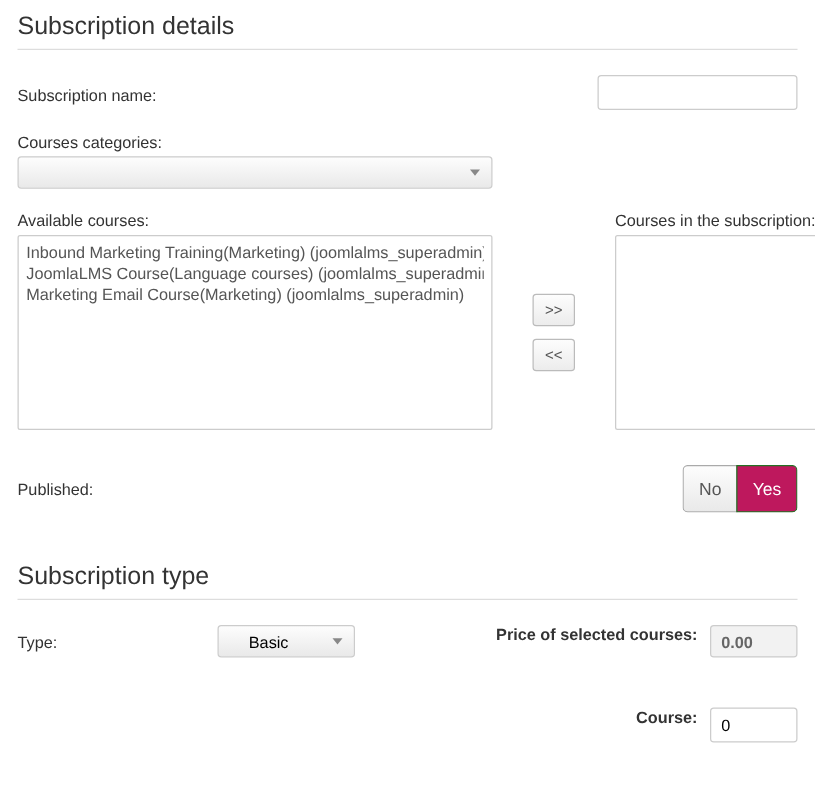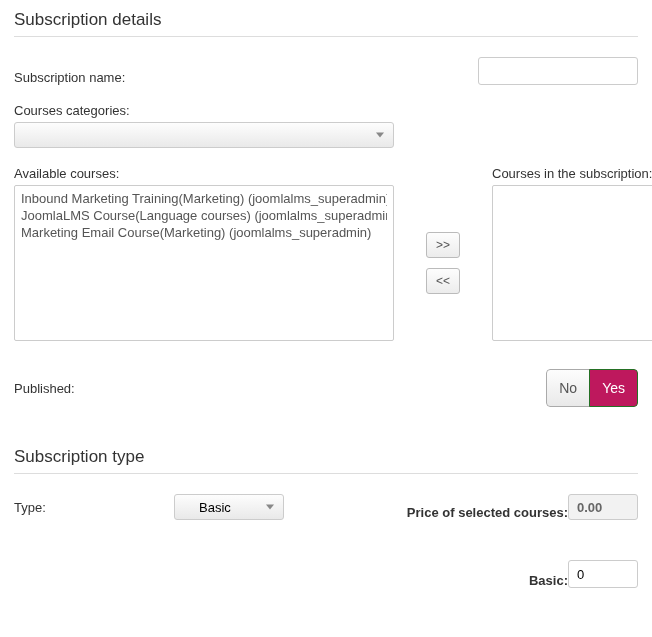--- a/index.html
+++ b/index.html
@@ -5,30 +5,30 @@
     * { box-sizing: border-box; margin: 0; padding: 0; }
     body {
       font-family: Arial, Helvetica, sans-serif;
       font-size: 13px;
       color: #333;
       background: #fff;
       padding: 10px 14px;
       width: 652px;
     }
     h2.section-title {
-      font-size: 17px;
+      font-size: 20px;
       font-weight: normal;
       color: #333;
       padding-bottom: 6px;
       border-bottom: 1px solid #ddd;
       margin-bottom: 20px;
     }
     .row {
       display: flex;
-      align-items: flex-end;
+      align-items: center;
       margin-bottom: 18px;
     }
     .row .label {
       flex: 0 0 auto;
       color: #333;
       font-size: 13px;
       padding-top: 4px;
     }
     .text-input {
       height: 28px;
@@ -159,21 +159,22 @@
       align-items: center;
       gap: 24px;
     }
     .type-left {
       display: flex;
       align-items: center;
       flex: 0 0 auto;
     }
     .type-right {
       display: flex;
-      align-items: flex-end;
+      align-items: flex-start;
+      gap: 10px;
       margin-left: auto;
     }
     .select-sm {
       width: 110px;
       height: 26px;
       border: 1px solid #ccc;
       border-radius: 3px;
       background: linear-gradient(to bottom, #fdfdfd, #e9e9e9);
       font-size: 13px;
       padding: 0 24px;
@@ -257,16 +258,16 @@
     </div>
   </div>
   <div class="type-right">
     <span class="bold-label">Price of selected courses:</span>
     <input type="text" class="readonly-box" readonly="" value="0.00" style="">
   </div>
 </div>
 
 <div class="type-row">
   <div class="type-right">
-    <span class="bold-label">Basic:</span>
+    <span class="bold-label">Course:</span>
     <input type="text" class="text-input price-input" value="0" style="">
   </div>
 </div>
 
 </body></html>

